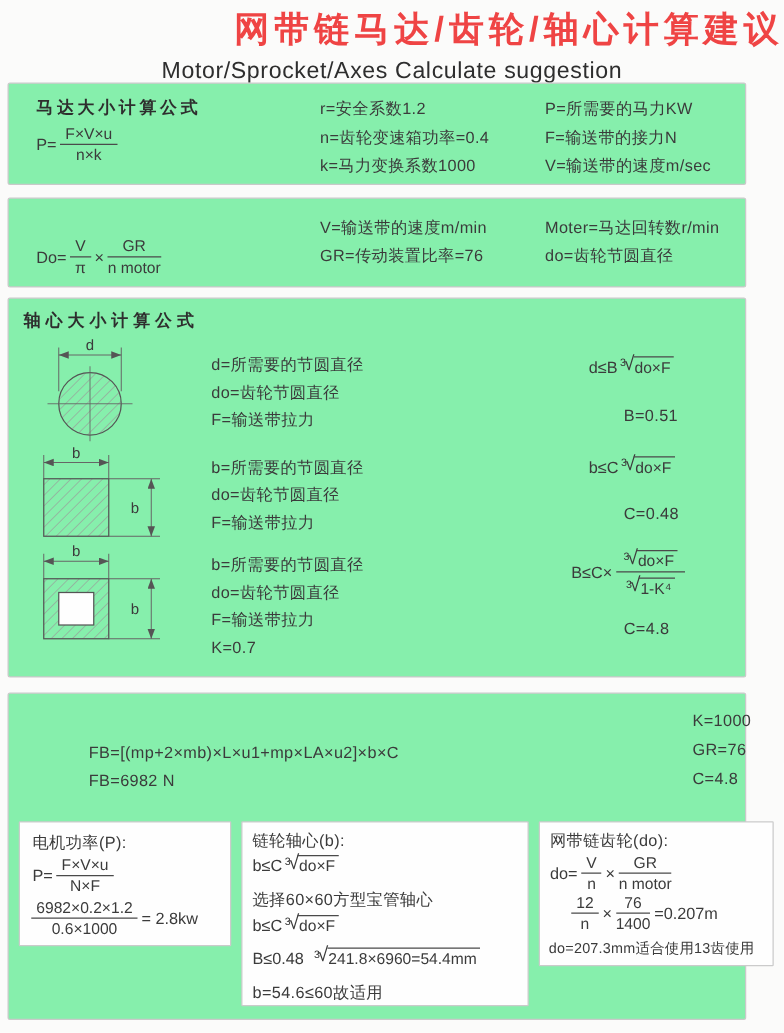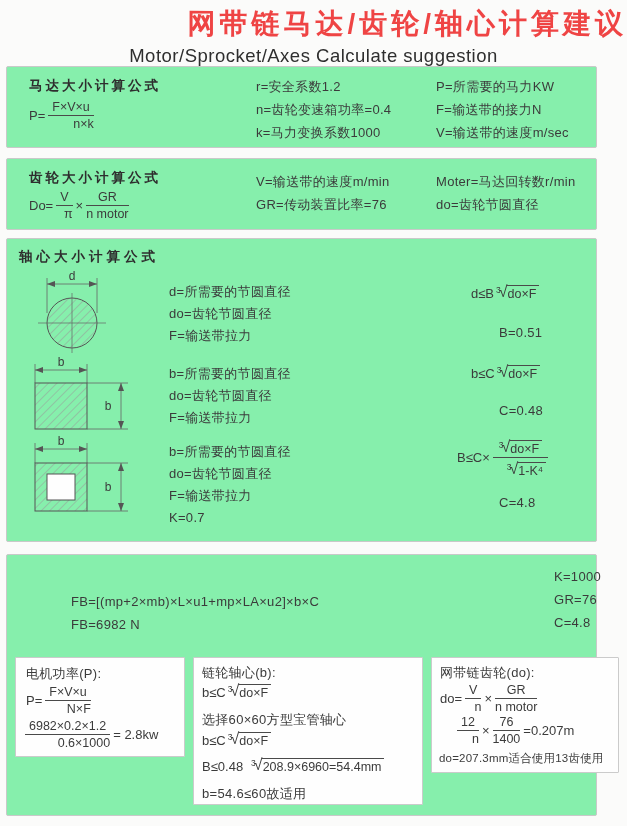--- a/index.html
+++ b/index.html
@@ -32,21 +32,21 @@
   }
   .h-cn { font-size:13.5px; font-weight:bold; letter-spacing:3px; color:#2e2e2e; white-space:nowrap; }
   .txt  { font-size:13px; letter-spacing:0.3px; white-space:nowrap; }
   .txt-sm { font-size:11.5px; letter-spacing:0.2px; white-space:nowrap; }
   .col .txt { line-height:23px; }
   .col22 .txt { line-height:22px; }
   .bold { font-weight:bold; }
   .formula { display:flex; align-items:center; font-size:13px; white-space:nowrap; }
   .frac { display:inline-block; text-align:center; vertical-align:middle; margin:0 3px; }
   .fn { display:block; border-bottom:1px solid #4a4a4a; padding:0 4px 1px; font-size:12.5px; white-space:nowrap; }
-  .fd { display:block; padding-top:1px; font-size:12.5px; white-space:nowrap;text-align:right; }
+  .fd { display:block; padding-top:1px; font-size:12.5px; white-space:nowrap; }
   .rad { display:inline-flex; align-items:flex-start; margin:0 2px; }
   .ridx { font-size:8.5px; margin-right:-2px; line-height:1; padding-top:1px; }
   .rsgn { font-size:16px; line-height:0.85; }
   .rbody { border-top:1px solid #4a4a4a; padding:1px 3px 0 1px; font-size:12.5px; margin-left:-1px; white-space:nowrap; }
   svg text { font-family:"Liberation Sans","DejaVu Sans",sans-serif; }
 </style>
 </head>
 <body>
 
 <div class="page">
@@ -69,21 +69,20 @@
       <div class="txt">k=马力变换系数1000</div>
     </div>
     <div class="abs col" style="left:429px;top:8px">
       <div class="txt">P=所需要的马力KW</div>
       <div class="txt">F=输送带的接力N</div>
       <div class="txt">V=输送带的速度m/sec</div>
     </div>
   </section>
 
   <section class="box" id="box-sprocket">
-    <div class="abs h-cn" style="left:22px;top:10px">齿轮大小计算公式</div>
     <div class="abs formula" style="left:22px;top:31px">
       <span>Do=</span>
       <span class="frac">
         <span class="fn">V</span>
         <span class="fd">π</span>
       </span>
       <span>×</span>
       <span class="frac">
         <span class="fn">GR</span>
         <span class="fd">n motor</span>
@@ -261,21 +260,21 @@
           <span class="ridx">3</span>
           <span class="rsgn">√</span>
           <span class="rbody">do×F</span>
         </span>
       </div>
       <div class="abs formula" style="left:8px;top:100px">
         <span>B≤0.48</span>
         <span class="rad" style="margin-left:8px">
           <span class="ridx">3</span>
           <span class="rsgn">√</span>
-          <span class="rbody">208.9×6960=54.4mm</span>
+          <span class="rbody">241.8×6960=54.4mm</span>
         </span>
       </div>
       <div class="abs txt" style="left:8px;top:127px">b=54.6≤60故适用</div>
     </div>
 
     <div class="sub-box" style="left:424px;top:102px;width:188px;height:116px">
       <div class="abs txt" style="left:8px;top:6px">网带链齿轮(do):</div>
       <div class="abs formula" style="left:8px;top:25px">
         <span>do=</span>
         <span class="frac">

